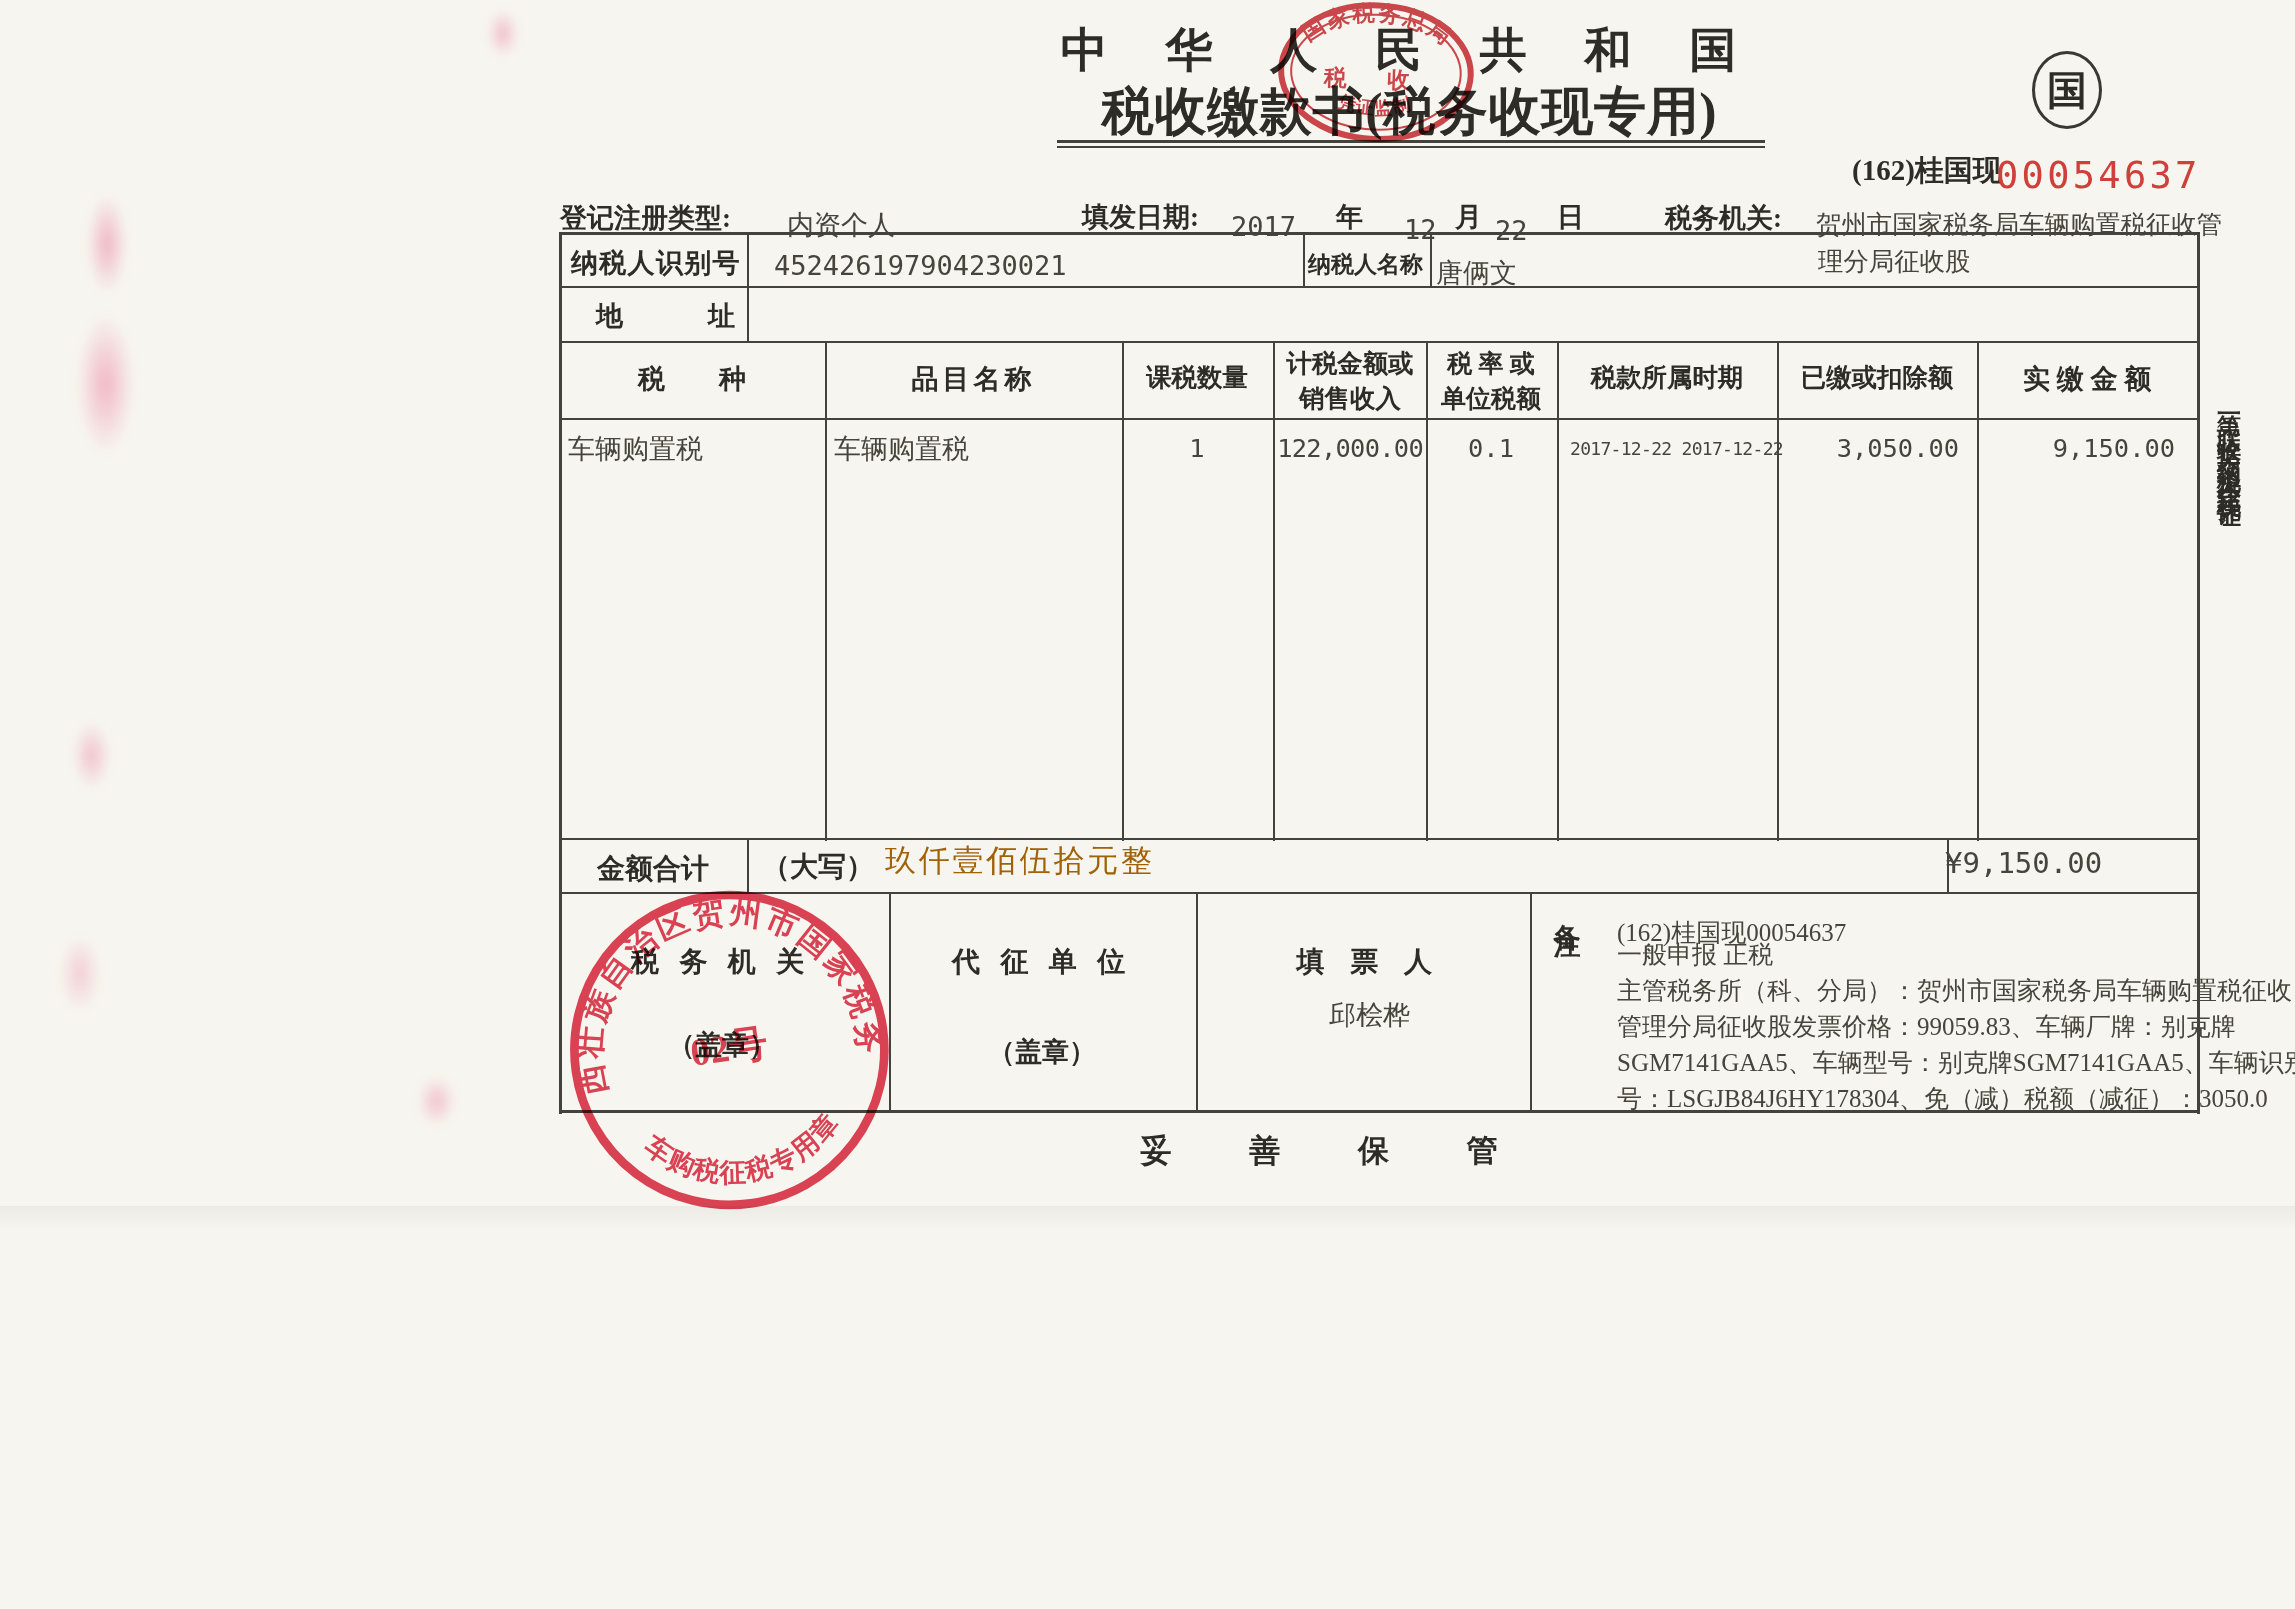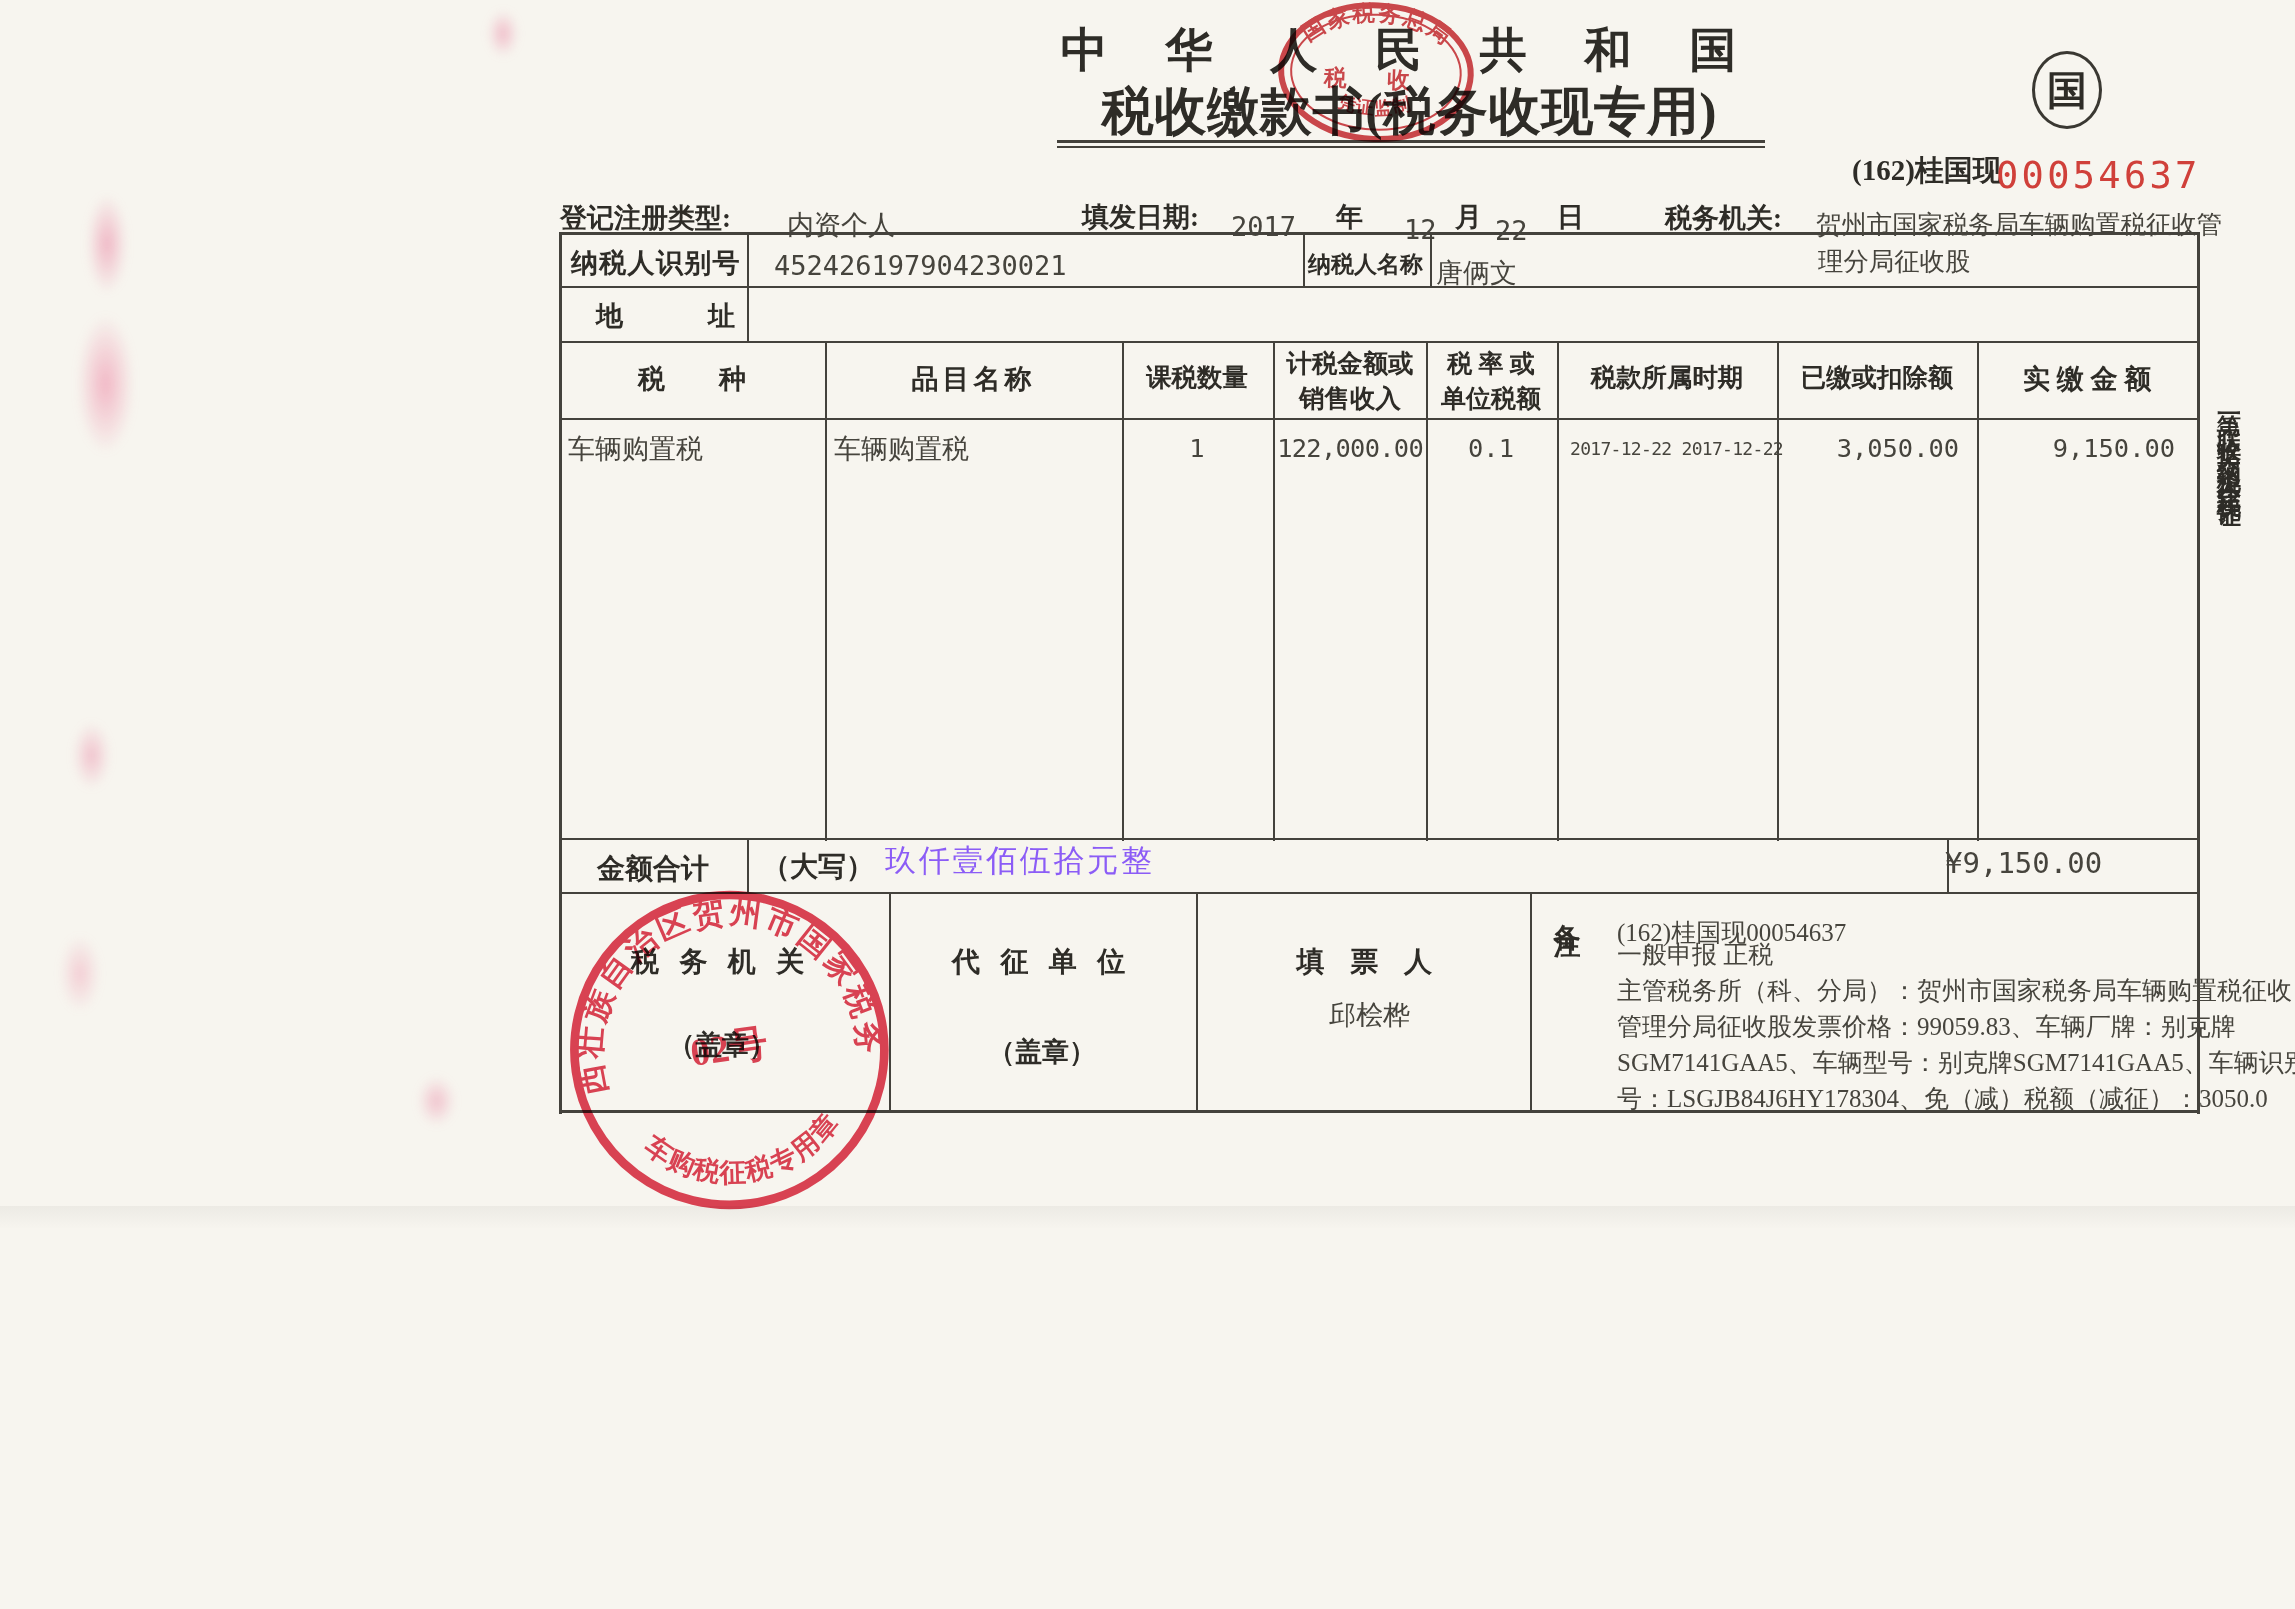--- a/index.html
+++ b/index.html
@@ -93,37 +93,38 @@
   <div class="abs fill" style="left:834px;top:431px;font-size:27px;">车辆购置税</div>
   <div class="abs num center" style="left:1122px;top:433px;width:150px;font-size:25.4px;">1</div>
   <div class="abs num right" style="left:1271px;top:433px;width:152px;font-size:25.4px;letter-spacing:-0.7px;">122,000.00</div>
   <div class="abs num center" style="left:1426px;top:433px;width:130px;font-size:25.4px;">0.1</div>
   <div class="abs num center" style="left:1558px;top:438px;width:237px;font-size:18px;letter-spacing:-0.7px;">2017-12-22 2017-12-22</div>
   <div class="abs num right" style="left:1777px;top:433px;width:182px;font-size:25.4px;">3,050.00</div>
   <div class="abs num right" style="left:1977px;top:433px;width:198px;font-size:25.4px;">9,150.00</div>
 
   <div class="abs lbl center" style="left:559px;top:850px;width:188px;font-size:28px;">金额合计</div>
   <div class="abs lbl" style="left:762px;top:848px;font-size:28px;">（大写）</div>
-  <div class="abs fill" style="left:885px;top:840px;font-size:31px;letter-spacing:2.7px;color:#8b5cf6;">玖仟壹佰伍拾元整</div>
+  <div class="abs fill" style="left:885px;top:840px;font-size:31px;letter-spacing:2.7px;color:#a16207;">玖仟壹佰伍拾元整</div>
   <div class="abs num" style="left:1945px;top:846px;font-size:29px;">¥9,150.00</div>
 
   <div class="abs lbl center" style="left:621px;top:943px;width:200px;font-size:28px;letter-spacing:6.7px;">税 务 机 关</div>
   <div class="abs lbl center" style="left:655px;top:1027px;width:134px;font-size:27px;">（盖章）</div>
   <div class="abs lbl center" style="left:942px;top:943px;width:200px;font-size:28px;letter-spacing:6.7px;">代 征 单 位</div>
   <div class="abs lbl center" style="left:975px;top:1034px;width:134px;font-size:27px;">（盖章）</div>
   <div class="abs lbl center" style="left:1269px;top:943px;width:200px;font-size:28px;letter-spacing:9.4px;">填 票 人</div>
   <div class="abs fill" style="left:1329px;top:997px;font-size:27px;text-align:right;">邱桧桦</div>
   <div class="abs lbl vert" style="left:1549px;top:902px;font-size:27px;letter-spacing:5.3px;">备注</div>
   <div class="abs fill" style="left:1617px;top:902px;font-size:25px;margin-top:14px;">(162)桂国现00054637</div>
   <div class="abs fill" style="left:1617px;top:938px;font-size:25px;">一般申报 正税</div>
   <div class="abs fill" style="left:1617px;top:974px;font-size:25px;">主管税务所（科、分局）：贺州市国家税务局车辆购置税征收</div>
   <div class="abs fill" style="left:1617px;top:1010px;font-size:25px;">管理分局征收股发票价格：99059.83、车辆厂牌：别克牌</div>
   <div class="abs fill" style="left:1617px;top:1046px;font-size:25px;">SGM7141GAA5、车辆型号：别克牌SGM7141GAA5、车辆识别代</div>
   <div class="abs fill" style="left:1617px;top:1082px;font-size:25px;">号：LSGJB84J6HY178304、免（减）税额（减征）：3050.0</div>
 
+  <div class="abs lbl center" style="left:1136px;top:1130px;width:401px;font-size:31px;letter-spacing:35px;">妥 善 保 管</div>
   <div class="abs lbl vert" style="left:2213px;top:395px;font-size:24px;letter-spacing:6px;font-weight:600;">第一联（收据）交纳税人作完税凭证</div>
 
   <div class="smudge" style="left:87px;top:194px;width:40px;height:100px;background:radial-gradient(rgba(233,128,160,.55),transparent 70%);"></div>
   <div class="smudge" style="left:77px;top:314px;width:57px;height:140px;background:radial-gradient(rgba(236,120,155,.5),transparent 70%);"></div>
   <div class="smudge" style="left:73px;top:722px;width:37px;height:67px;background:radial-gradient(rgba(233,128,160,.45),transparent 70%);"></div>
   <div class="smudge" style="left:488px;top:10px;width:30px;height:47px;background:radial-gradient(rgba(233,128,160,.5),transparent 70%);"></div>
   <div class="smudge" style="left:418px;top:1076px;width:37px;height:50px;background:radial-gradient(rgba(233,128,160,.45),transparent 70%);"></div>
   <div class="smudge" style="left:60px;top:935px;width:40px;height:77px;background:radial-gradient(rgba(236,130,160,.35),transparent 70%);"></div>
 
   <div class="abs" style="left:0;top:1206px;width:2295px;height:23px;background:linear-gradient(rgba(60,60,55,.06),rgba(60,60,55,0));"></div>

